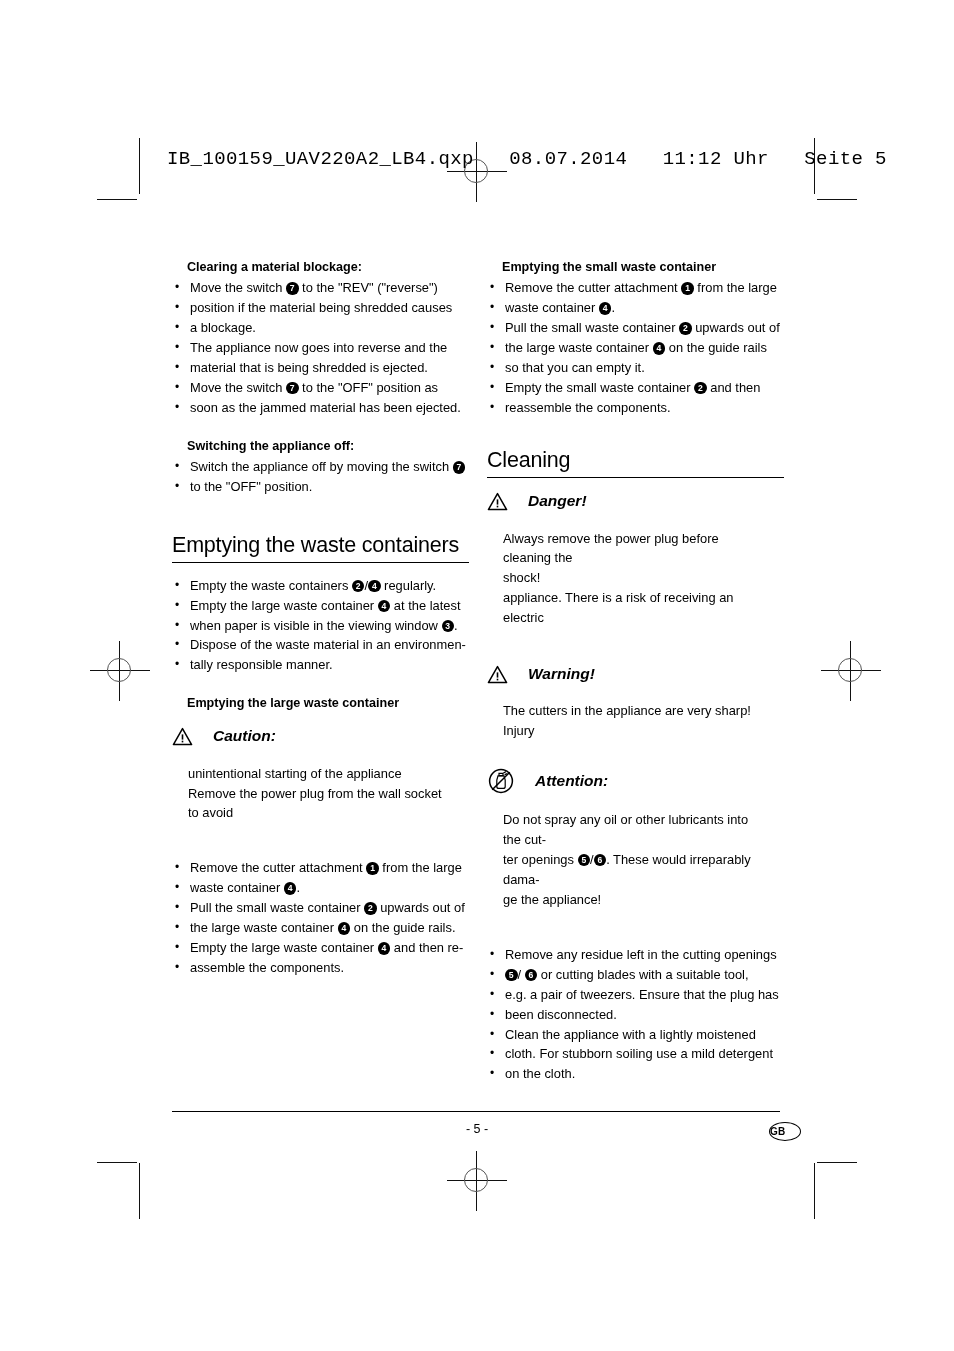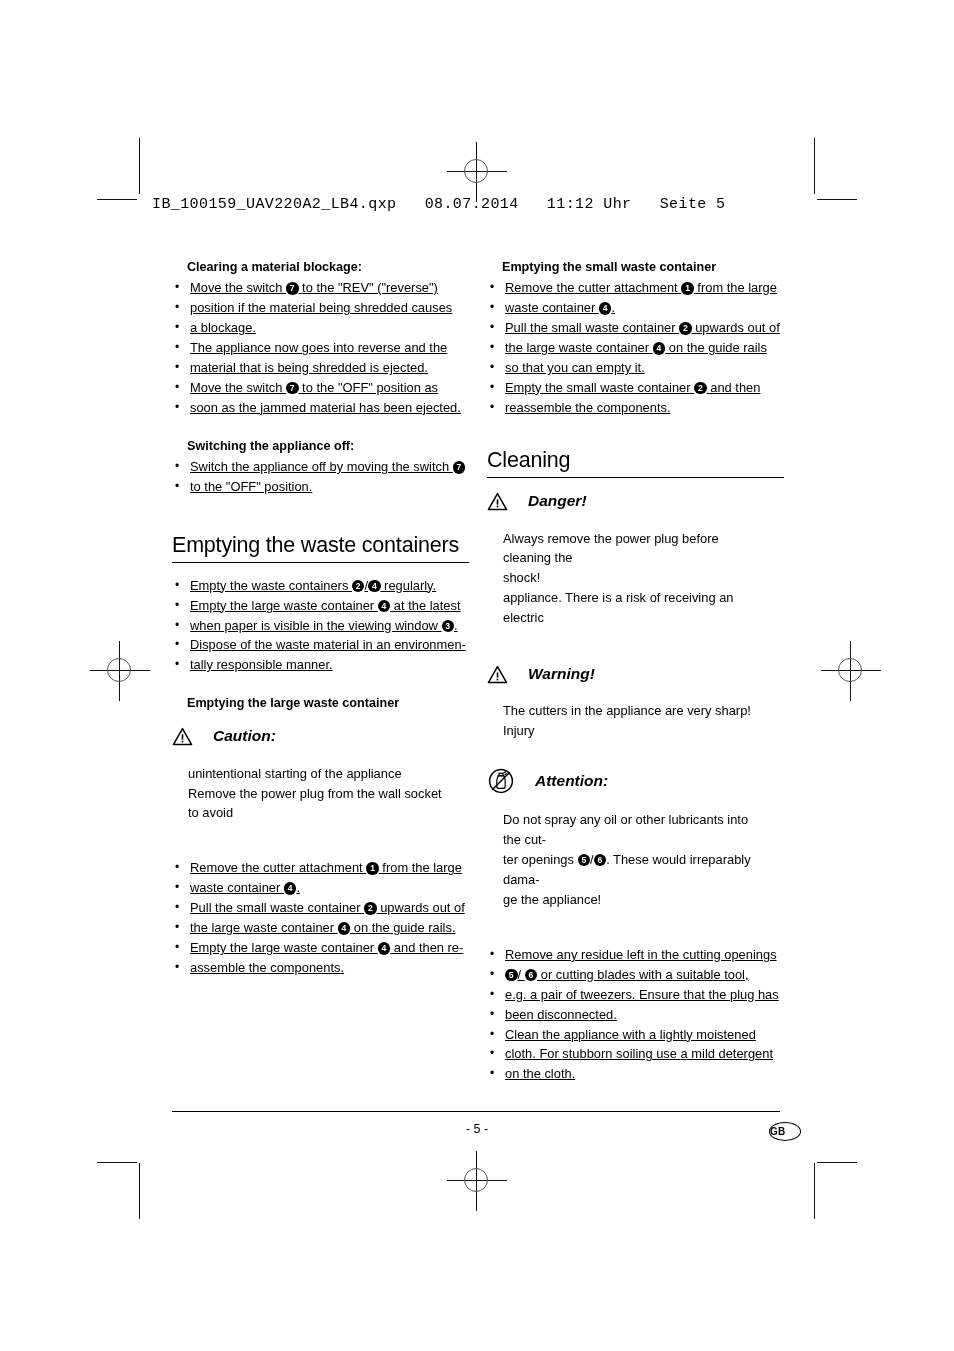--- a/index.html
+++ b/index.html
@@ -38,28 +38,27 @@
     width: 1px; height: 60px; background: #111;
   }
   .reg .rh {
     position: absolute; left: 0; top: 29px;
     width: 60px; height: 1px; background: #111;
   }
 
   
   .filehdr {
     position: absolute;
-    left: 152px;
+    left: 167px;
     top: 148px;
     font-family: "Liberation Mono", monospace;
-    font-size: 15px;
+    font-size: 19px;
     letter-spacing: 0.4px;
     white-space: pre;
     color: #000;
-    margin-top: 48px;
   }
 
   
   .page {
     position: absolute;
     left: 0; top: 0;
     width: 954px; height: 1351px;
   }
 
   .col {
@@ -104,21 +103,20 @@
     list-style: none;
     margin: 0;
     padding: 0;
   }
   ul.bullets > li {
     position: relative;
     padding-left: 18px;
     font-size: 12.9px;
     line-height: 1.545;
     margin: 0;
-    text-decoration: underline;
   }
   ul.bullets > li::before {
     content: "\2022";
     position: absolute;
     left: 3px;
     top: 0;
     font-size: 12px;
   }
   li.cont { padding-left: 18px; }
   li.cont::before { content: ""; }

